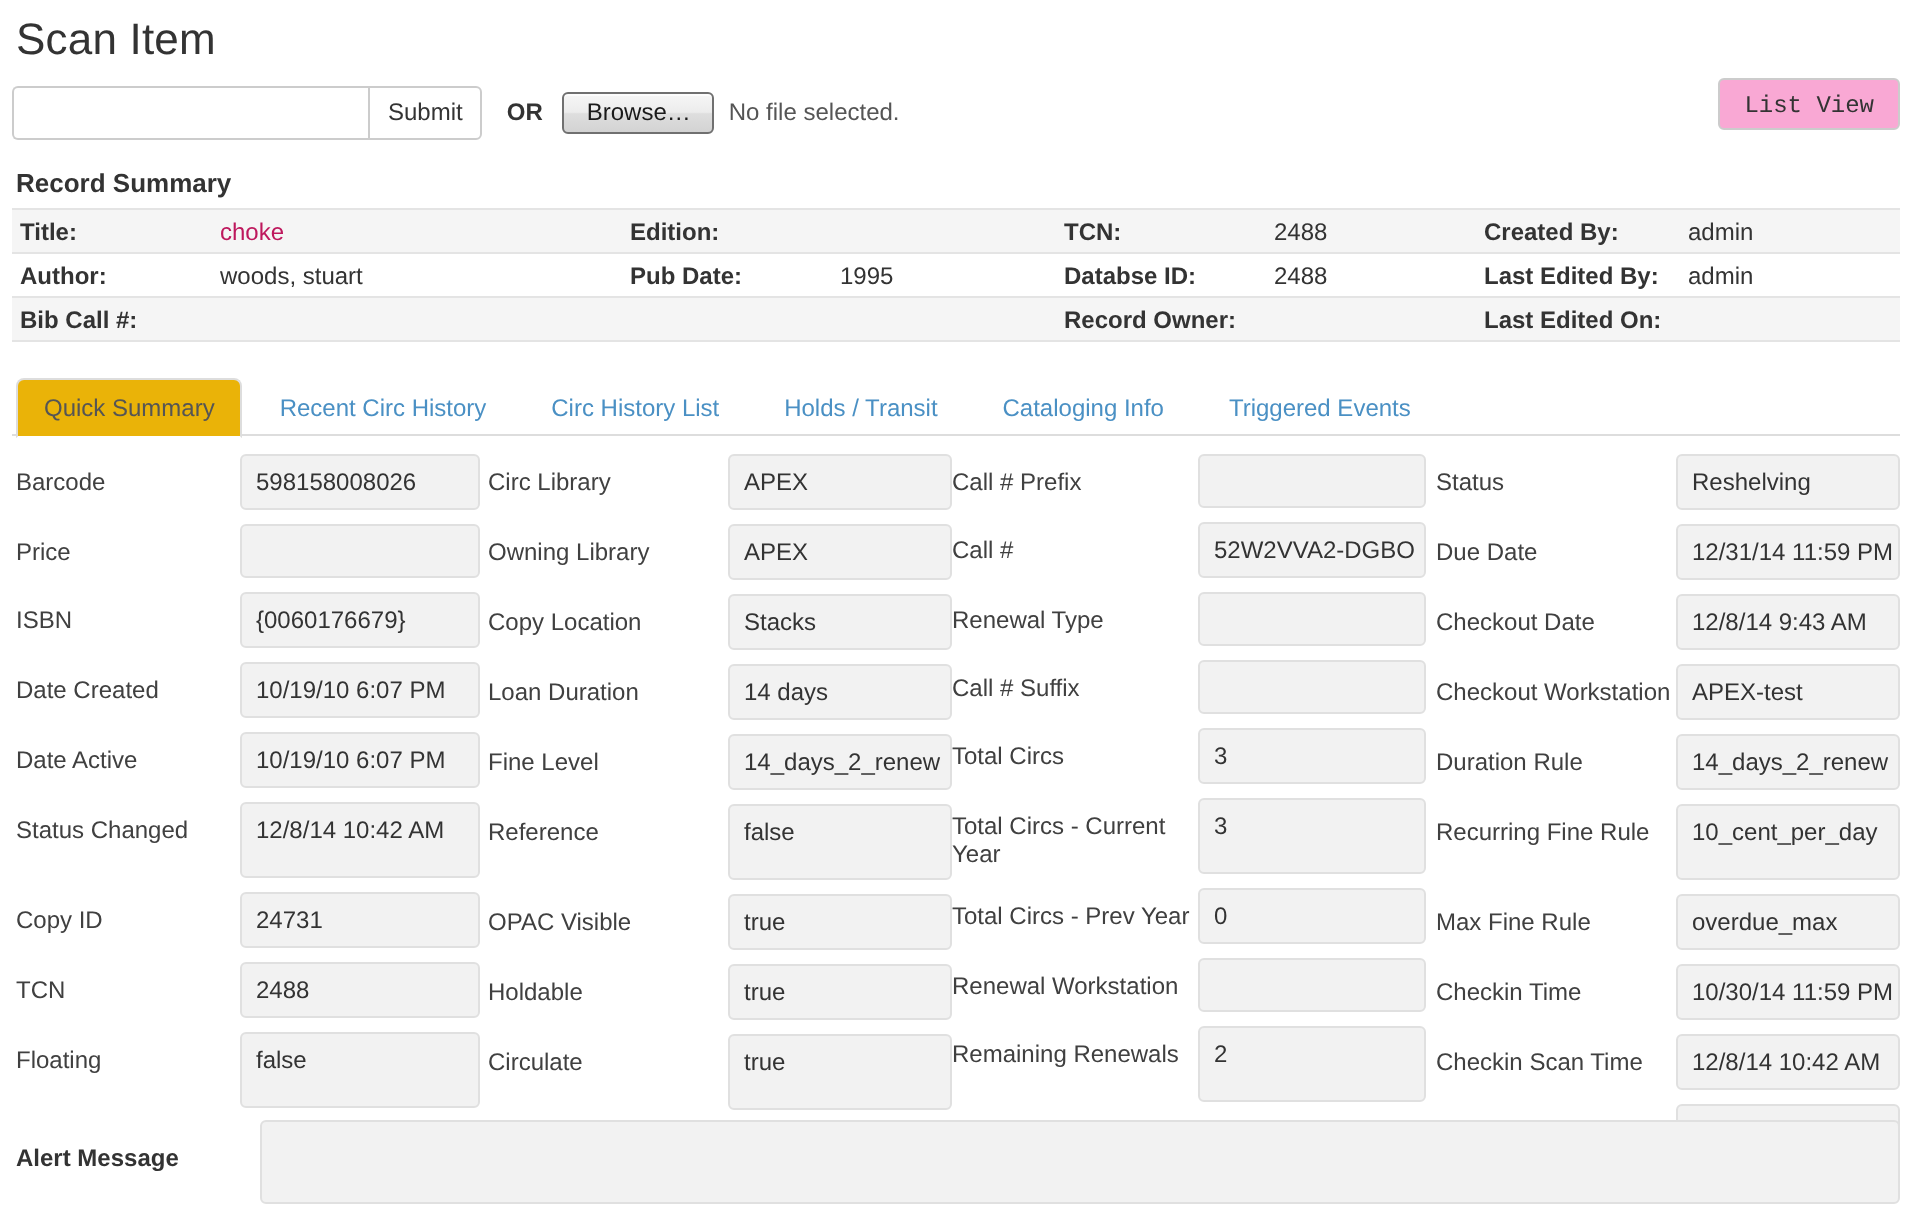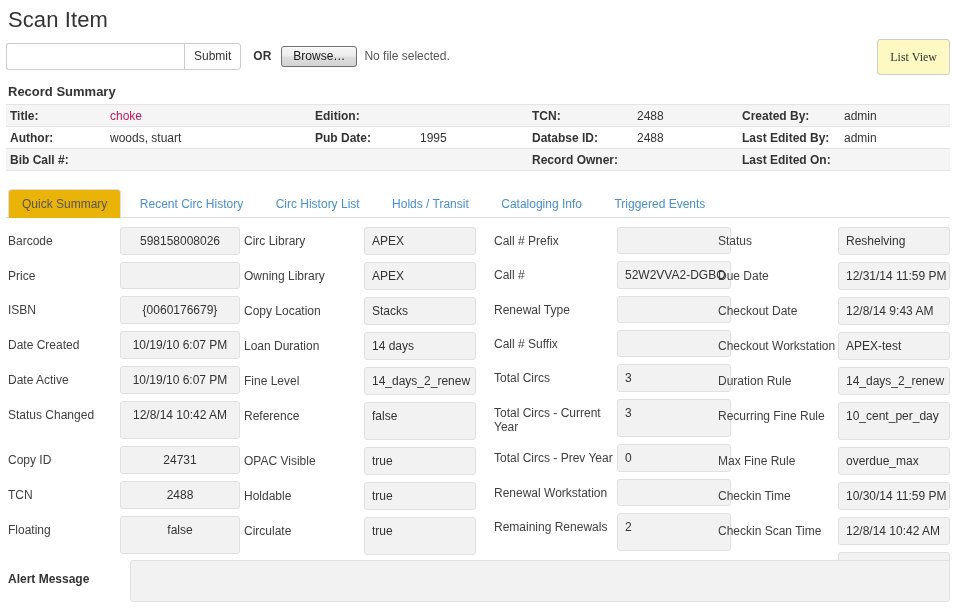--- a/index.html
+++ b/index.html
@@ -77,26 +77,26 @@
   }
   .nofile {
     font-size: 12px;
     color: #555555;
     margin-left: 7px;
   }
   .listview-btn {
     position: absolute;
     right: 6px;
     top: 33px;
-    height: 36px;
+    height: 26px;
     border: 1px solid #cccccc;
     border-radius: 3px;
-    background: #fef9c3;
-    color: #333333;
-    font-family: Liberation Serif, serif;
+    background: #f9a8d4;
+    color: #333333;
+    font-family: Liberation Mono, monospace;
     font-size: 12px;
     padding: 0 12px;
     cursor: pointer;
     line-height: 26px;
   }
 
   
   .section-title {
     font-size: 13px;
     font-weight: bold;
@@ -155,21 +155,21 @@
     position: relative;
     margin-top: 9px;
     width: 944px;
   }
   .col {
     position: absolute;
     top: 0;
   }
   .col1 { left: 2px;   width: 232px; }
   .col2 { left: 238px; width: 232px; }
-  .col3 { left: 488px; width: 237px; }
+  .col3 { left: 470px; width: 237px; }
   .col4 { left: 712px; width: 232px; }
 
   .frow {
     display: flex;
     align-items: flex-start;
     margin-bottom: 7px;
   }
   .flabel {
     font-size: 12px;
     color: #404040;
@@ -185,21 +185,21 @@
     background: #f2f2f2;
     font-size: 12px;
     color: #333333;
     padding: 6px 7px 5px 7px;
     line-height: 15px;
     overflow: hidden;
     white-space: nowrap;
   }
   
   .col1 .flabel { width: 112px; }
-  .col1 .fval   { width: 118px; text-align: center; }
+  .col1 .fval   { width: 118px; }
   .col2 .flabel { width: 120px; }
   .col2 .fval   { width: 112px; }
   .col3 .flabel { width: 123px; white-space: normal; }
   .col3 .fval   { width: 114px; }
   .col4 .flabel { width: 120px; }
   .col4 .fval   { width: 112px; }
 
   
   .frow.tall .fval { min-height: 38px; }
 

